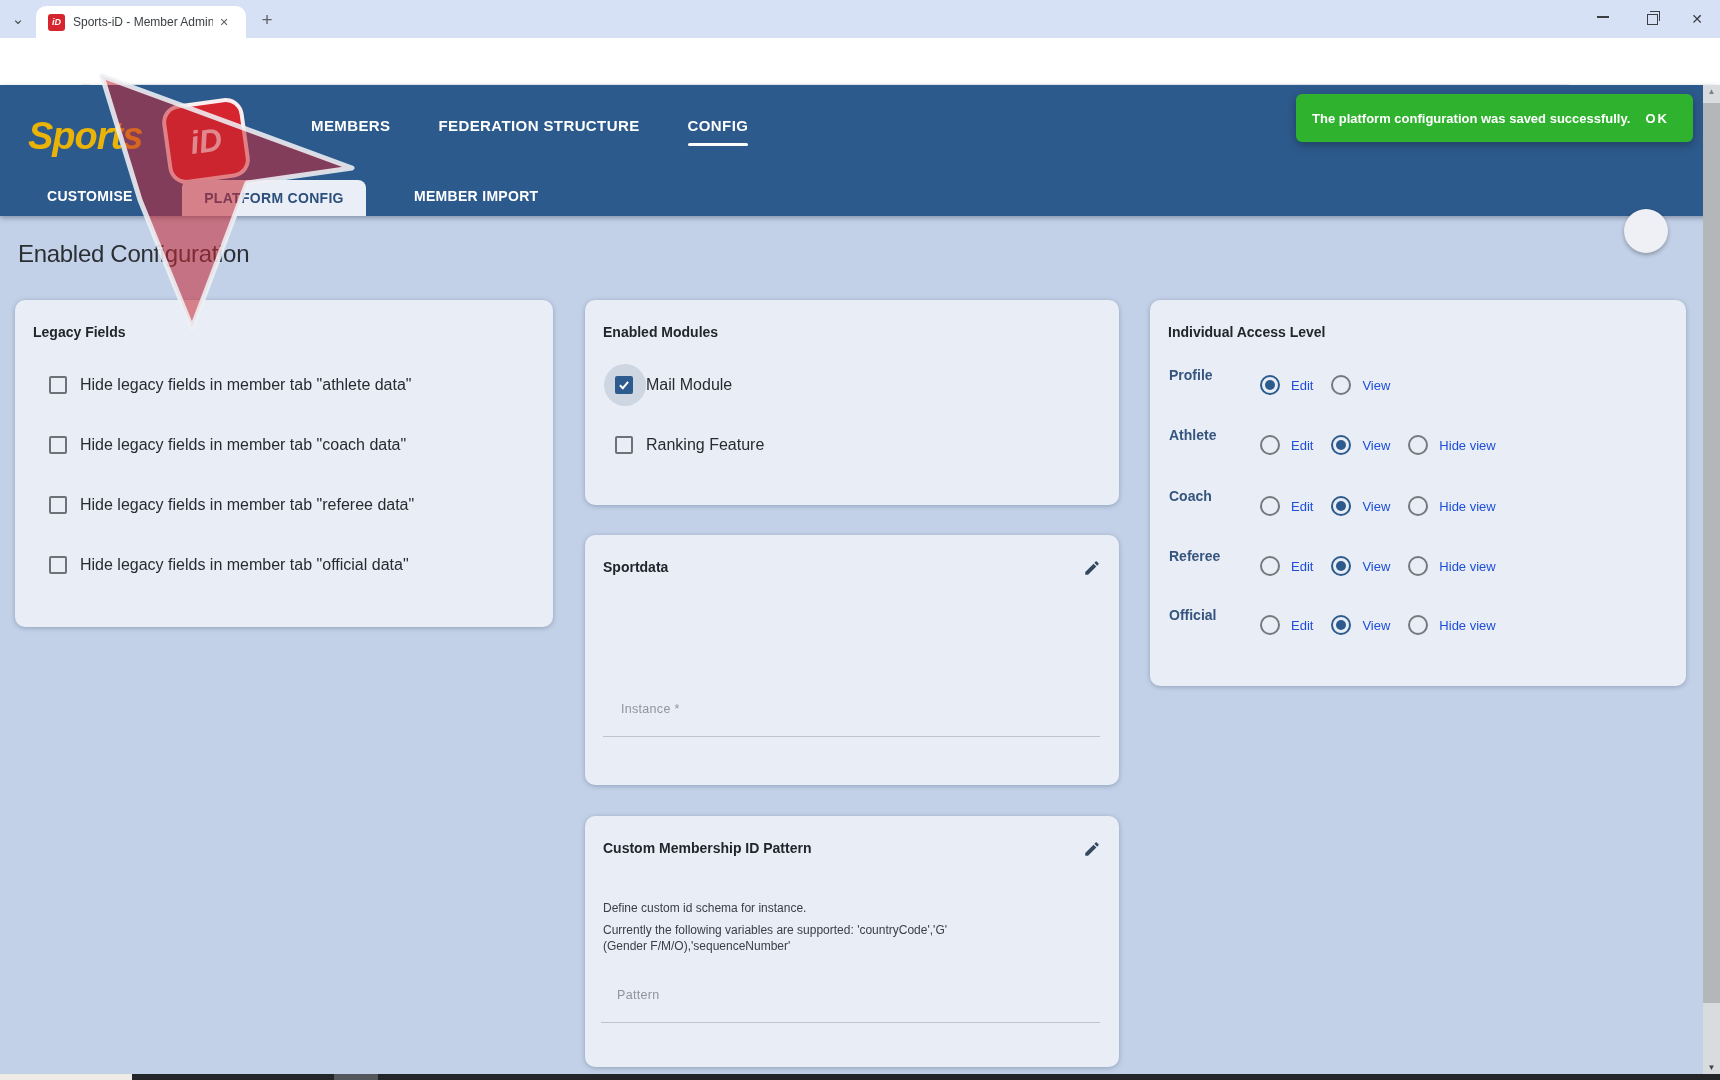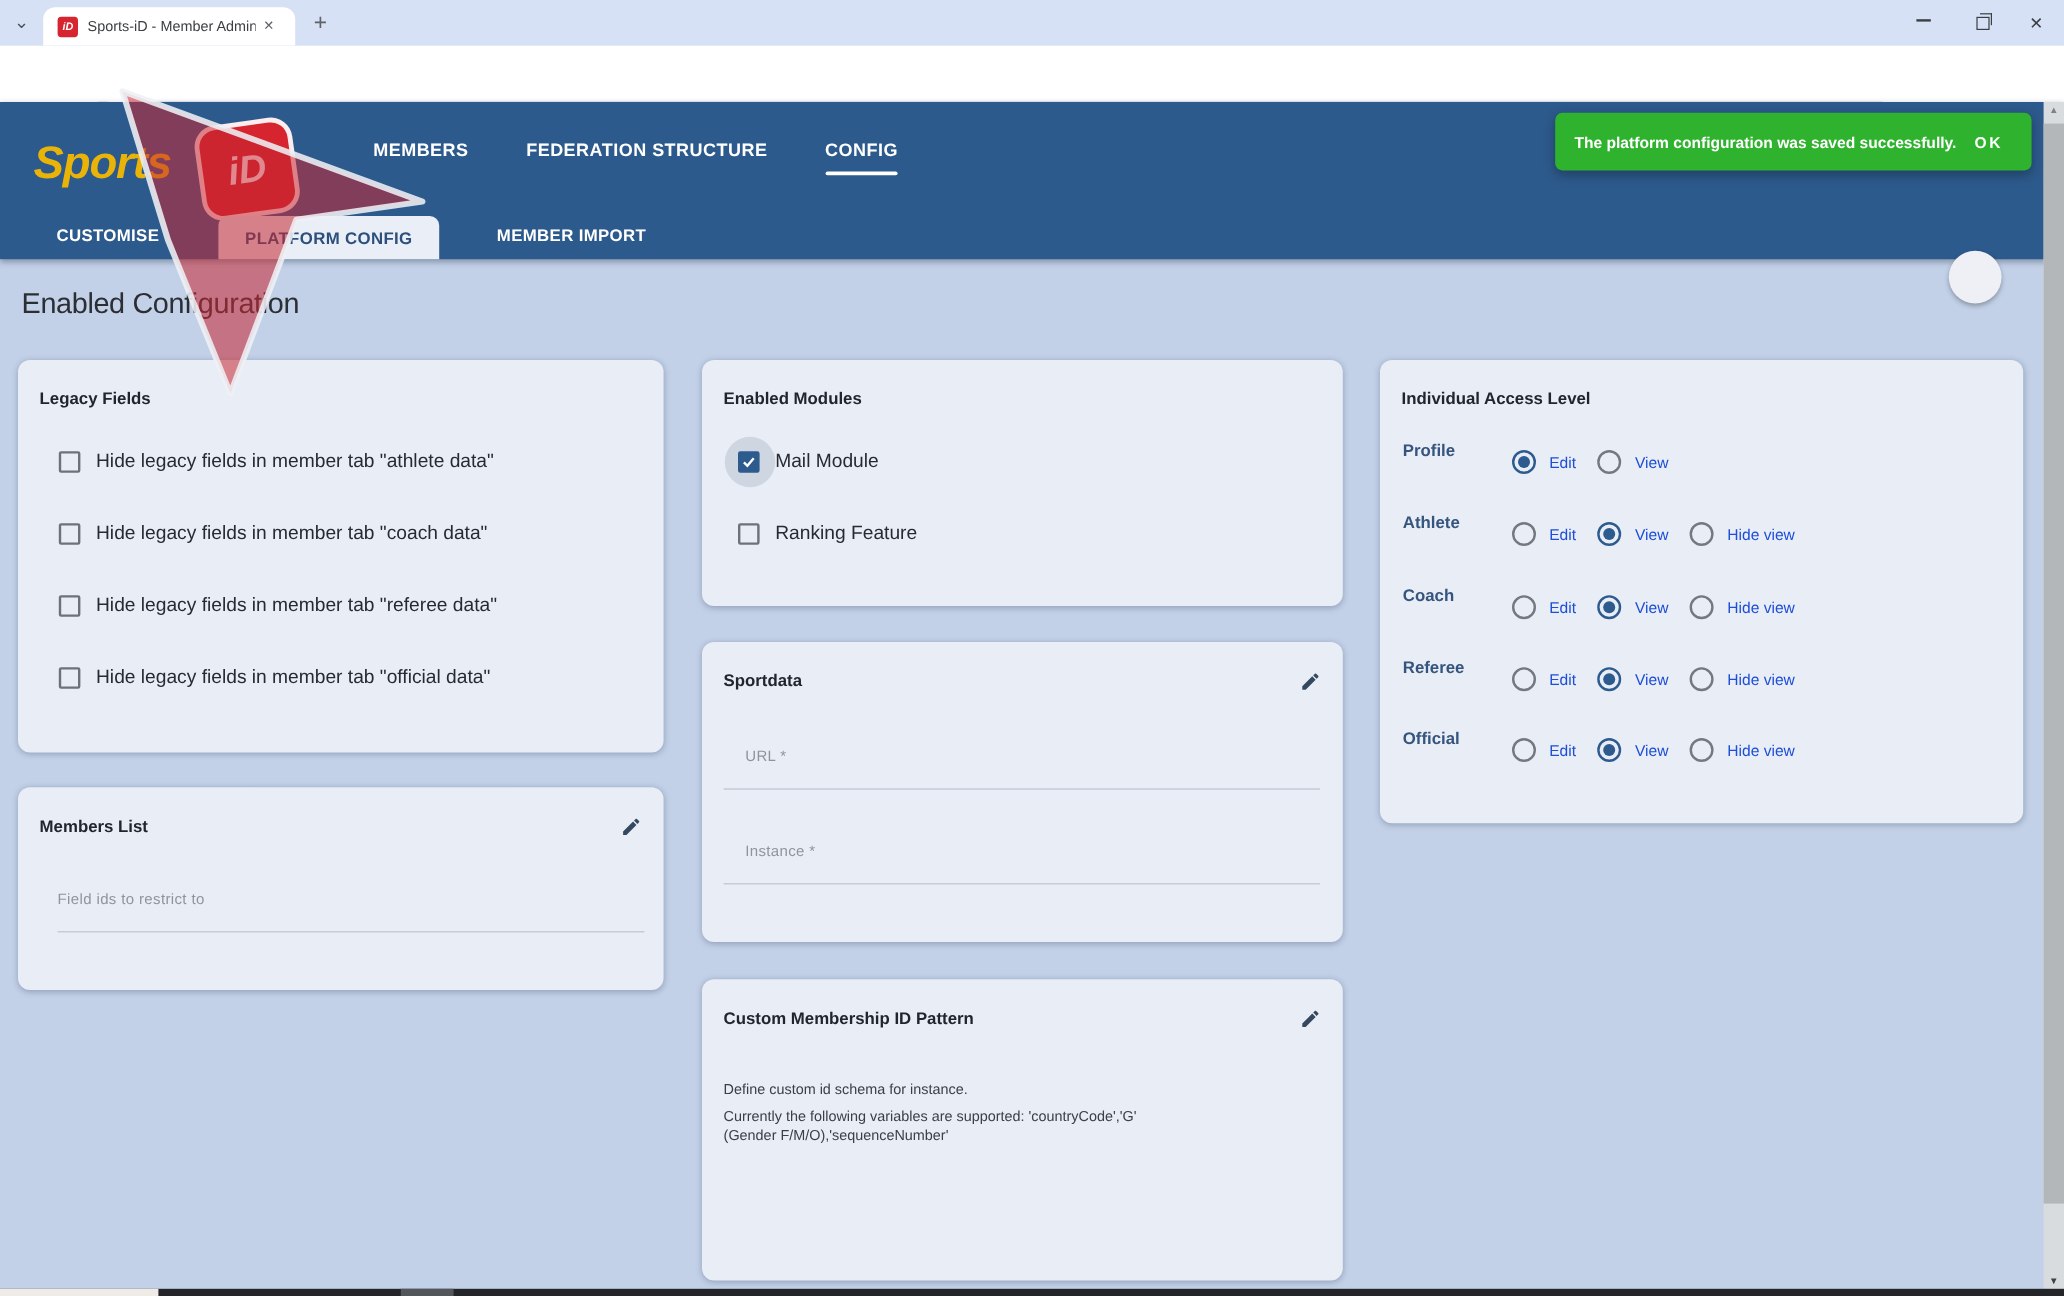--- a/index.html
+++ b/index.html
@@ -178,29 +178,20 @@
       <div class="chk-row" style="left: 34px; top: 193px; height: 24px; gap: 13px;">
         <span class="checkbox"></span>
         <span class="chk-label">Hide legacy fields in member tab "referee data"</span>
       </div>
       <div class="chk-row" style="left: 34px; top: 253px; height: 24px; gap: 13px;">
         <span class="checkbox"></span>
         <span class="chk-label">Hide legacy fields in member tab "official data"</span>
       </div>
     </div>
 
-  <div class="card" id="card-members" style="left:15px;top:656px;width:538px;height:169px;">
-    <div class="card-title">Members List</div>
-    <div class="pencil-btn"><svg width="18" height="18" viewBox="0 0 24 24">
-          <path fill="#344960" d="M3 17.25V21h3.75L17.81 9.94l-3.75-3.75L3 17.25zM20.71 7.04c.39-.39.39-1.02 0-1.41l-2.34-2.34c-.39-.39-1.02-.39-1.41 0l-1.83 1.83 3.75 3.75 1.83-1.83z"></path>
-        </svg></div>
-    <div class="uline-field" style="left:33px;right:16px;top:86px;height:34px;">
-      <span class="placeholder">Field ids to restrict to</span>
-    </div>
-  </div>
 
   <div class="card" id="card-modules" style="left:585px;top:300px;width:534px;height:205px;">
     <div class="card-title">Enabled Modules</div>
   <div class="ripple" style="left: 19px; top: 64px;"></div>
       <div class="chk-row" style="left: 30px; top: 73px; height: 24px; gap: 13px;">
         <span class="checkbox checked">
           <svg viewBox="0 0 24 24">
             <polyline points="5,12.5 10,17.5 19,6.5" fill="none" stroke="#fff" stroke-width="3.4"></polyline>
           </svg>
         </span>
@@ -210,35 +201,35 @@
         <span class="checkbox"></span>
         <span class="chk-label">Ranking Feature</span>
       </div>
     </div>
 
   <div class="card" id="card-sportdata" style="left:585px;top:535px;width:534px;height:250px;">
     <div class="card-title">Sportdata</div>
     <div class="pencil-btn"><svg width="18" height="18" viewBox="0 0 24 24">
           <path fill="#344960" d="M3 17.25V21h3.75L17.81 9.94l-3.75-3.75L3 17.25zM20.71 7.04c.39-.39.39-1.02 0-1.41l-2.34-2.34c-.39-.39-1.02-.39-1.41 0l-1.83 1.83 3.75 3.75 1.83-1.83z"></path>
         </svg></div>
-    <div class="uline-field" style="left:18px;right:19px;top:88px;height:34px;">
-      <span class="placeholder" style="margin-left:18px;">URL *</span>
-    </div>
     <div class="uline-field" style="left:18px;right:19px;top:167px;height:34px;">
       <span class="placeholder" style="margin-left:18px;">Instance *</span>
     </div>
   </div>
 
   <div class="card" id="card-custom" style="left:585px;top:816px;width:534px;height:251px;">
     <div class="card-title">Custom Membership ID Pattern</div>
     <div class="pencil-btn"><svg width="18" height="18" viewBox="0 0 24 24">
           <path fill="#344960" d="M3 17.25V21h3.75L17.81 9.94l-3.75-3.75L3 17.25zM20.71 7.04c.39-.39.39-1.02 0-1.41l-2.34-2.34c-.39-.39-1.02-.39-1.41 0l-1.83 1.83 3.75 3.75 1.83-1.83z"></path>
         </svg></div>
     <div class="desc" style="top:84px;">Define custom id schema for instance.</div>
     <div class="desc" style="top:106px;">Currently the following variables are supported: 'countryCode','G' (Gender F/M/O),'sequenceNumber'</div>
+    <div class="uline-field" style="left:16px;right:19px;top:172px;height:34px;">
+      <span class="placeholder" style="margin-left:16px;">Pattern</span>
+    </div>
   </div>
 
   <div class="card" id="card-access" style="left:1150px;top:300px;width:536px;height:386px;">
     <div class="card-title">Individual Access Level</div>
   <div class="acc-label" style="top: 67px;">Profile</div>
       <div class="acc-opts" style="top: 75px;">
         <div class="opt">
           <span class="radio selected"></span>
           <span class="opt-label">Edit</span>
         </div>

